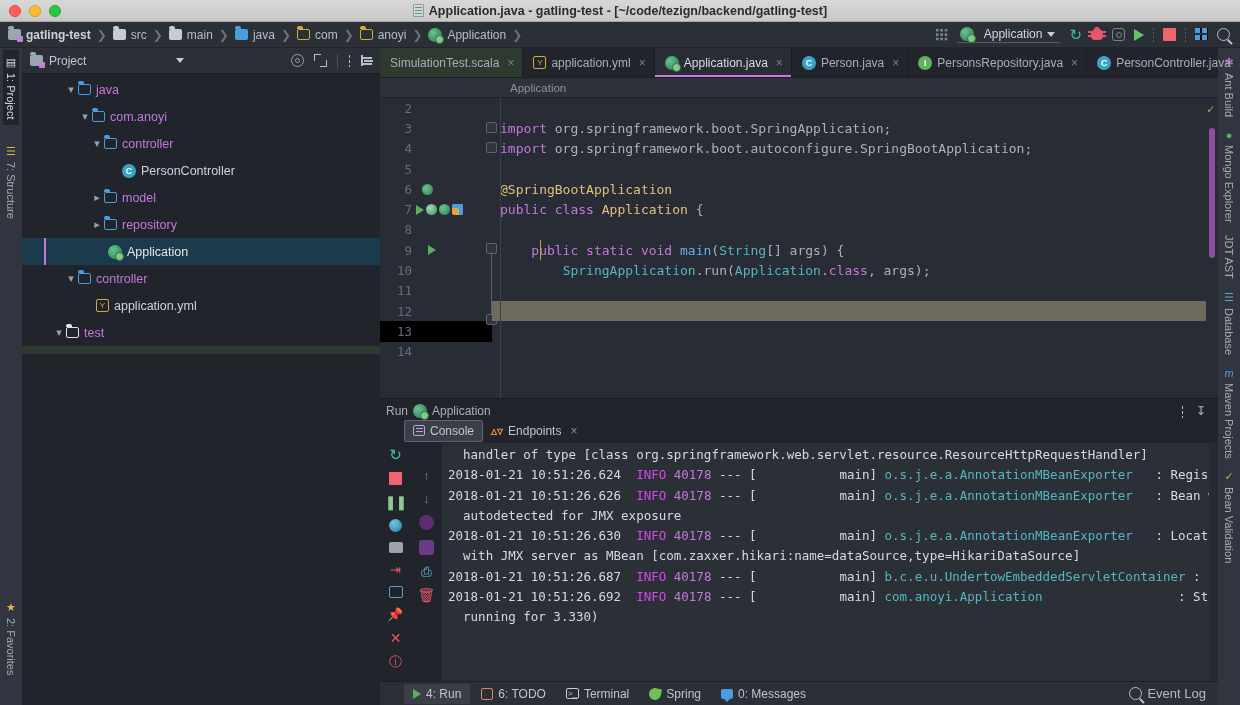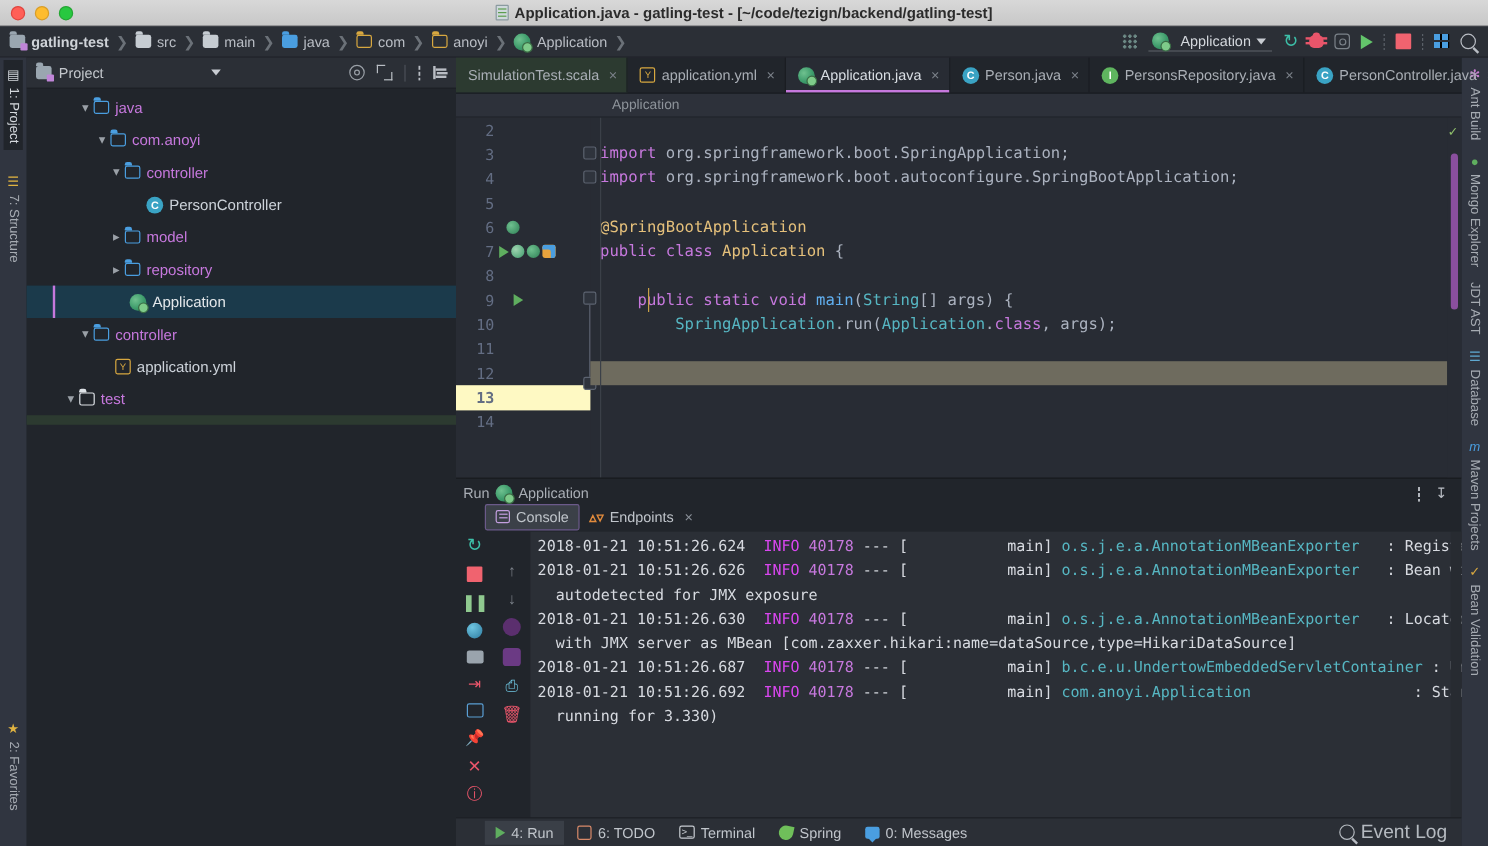--- a/index.html
+++ b/index.html
@@ -248,21 +248,21 @@
   .btab { display:flex; align-items:center; gap:5px; padding:3px 9px; font-size:12px; color:#c0c5cb; cursor:pointer;}
   .btab.active { background:#3a3f47; }
   .ic-todo { width:12px;height:12px;border:1.4px solid #d98a6a;border-radius:2px;}
   .ic-term { width:13px;height:11px;background:#2a2e34;border:1.4px solid #c8ccd2;border-radius:2px;
      color:#c8ccd2;font-size:8px;display:flex;align-items:center;justify-content:center;}
   .ic-leaf { width:12px;height:12px;border-radius:50% 0 50% 50%; background:#6fbf5a; transform:rotate(12deg);}
   .ic-msg { width:12px;height:10px;background:#4a9ee0;border-radius:2px;position:relative;}
   .ic-msg::after{content:"";position:absolute;left:2px;bottom:-3px;border-left:4px solid transparent;
      border-right:4px solid transparent;border-top:4px solid #4a9ee0;}
   .bottombar .evlog { margin-left:auto; display:flex; align-items:center; gap:5px; padding-right:12px;
-     font-size:16px; color:#b5bac0;}
+     font-size:13px; color:#b5bac0;}
 </style>
 </head>
 <body>
 
 <div class="app">
 
   <div class="titlebar">
     <div class="traffic">
       <div class="dot r"></div>
       <div class="dot y"></div>
@@ -526,21 +526,21 @@
               <span class="gmark"></span>
             </div>
           <div class="gline">
               <span class="gnum">11</span>
               <span class="gmark"></span>
             </div>
           <div class="gline">
               <span class="gnum">12</span>
               <span class="gmark"></span>
             </div>
-          <div class="gline" style="background:#fef9c3;font-weight:bold;">
+          <div class="gline" style="background:#000000;">
               <span class="gnum">13</span>
               <span class="gmark"></span>
             </div>
           <div class="gline">
               <span class="gnum">14</span>
               <span class="gmark"></span>
             </div>
 
           <div class="fold" style="top:24px;"></div>
           <div class="fold" style="top:44px;"></div>
@@ -614,20 +614,21 @@
               <span style="color:#7b8189;font-size:13px;line-height:1;">↑</span>
               <span style="color:#7b8189;font-size:13px;line-height:1;">↓</span>
               <span style="width:15px;height:15px;border-radius:50%;background:#5b2f6e;"></span>
               <span style="width:15px;height:15px;border-radius:3px;background:#6b3a84;"></span>
               <span style="color:#6fc5e0;font-size:13px;line-height:1;">⎙</span>
               <span style="color:#e8556a;font-size:14px;line-height:1;">🗑</span>
             </div>
           </div>
 
           <div class="console">
+            <div class="logline"><span class="lg-msg">  handler of type [class org.springframework.web.servlet.resource.ResourceHttpRequestHandler]</span></div>
             <div class="logline"><span class="lg-date">2018-01-21 10:51:26.624</span>  <span class="lg-info">INFO</span> <span class="lg-pid">40178</span> <span class="lg-msg">---</span> <span class="lg-msg">[           main]</span> <span class="lg-cls">o.s.j.e.a.AnnotationMBeanExporter</span>   <span class="lg-msg">: Registering beans for JMX exposure on startup</span></div>
             <div class="logline"><span class="lg-date">2018-01-21 10:51:26.626</span>  <span class="lg-info">INFO</span> <span class="lg-pid">40178</span> <span class="lg-msg">---</span> <span class="lg-msg">[           main]</span> <span class="lg-cls">o.s.j.e.a.AnnotationMBeanExporter</span>   <span class="lg-msg">: Bean with name 'dataSource' has been</span></div>
             <div class="logline"><span class="lg-msg">  autodetected for JMX exposure</span></div>
             <div class="logline"><span class="lg-date">2018-01-21 10:51:26.630</span>  <span class="lg-info">INFO</span> <span class="lg-pid">40178</span> <span class="lg-msg">---</span> <span class="lg-msg">[           main]</span> <span class="lg-cls">o.s.j.e.a.AnnotationMBeanExporter</span>   <span class="lg-msg">: Located MBean 'dataSource': registering</span></div>
             <div class="logline"><span class="lg-msg">  with JMX server as MBean [com.zaxxer.hikari:name=dataSource,type=HikariDataSource]</span></div>
             <div class="logline"><span class="lg-date">2018-01-21 10:51:26.687</span>  <span class="lg-info">INFO</span> <span class="lg-pid">40178</span> <span class="lg-msg">---</span> <span class="lg-msg">[           main]</span> <span class="lg-cls">b.c.e.u.UndertowEmbeddedServletContainer</span> <span class="lg-msg">: Undertow started on port(s) 8090 (http)</span></div>
             <div class="logline"><span class="lg-date">2018-01-21 10:51:26.692</span>  <span class="lg-info">INFO</span> <span class="lg-pid">40178</span> <span class="lg-msg">---</span> <span class="lg-msg">[           main]</span> <span class="lg-cls">com.anoyi.Application</span>                  <span class="lg-msg">: Started Application in 6.583 seconds (JVM</span></div>
             <div class="logline"><span class="lg-msg">  running for 3.330)</span></div>
             <div class="console-scroll"></div>
           </div>

